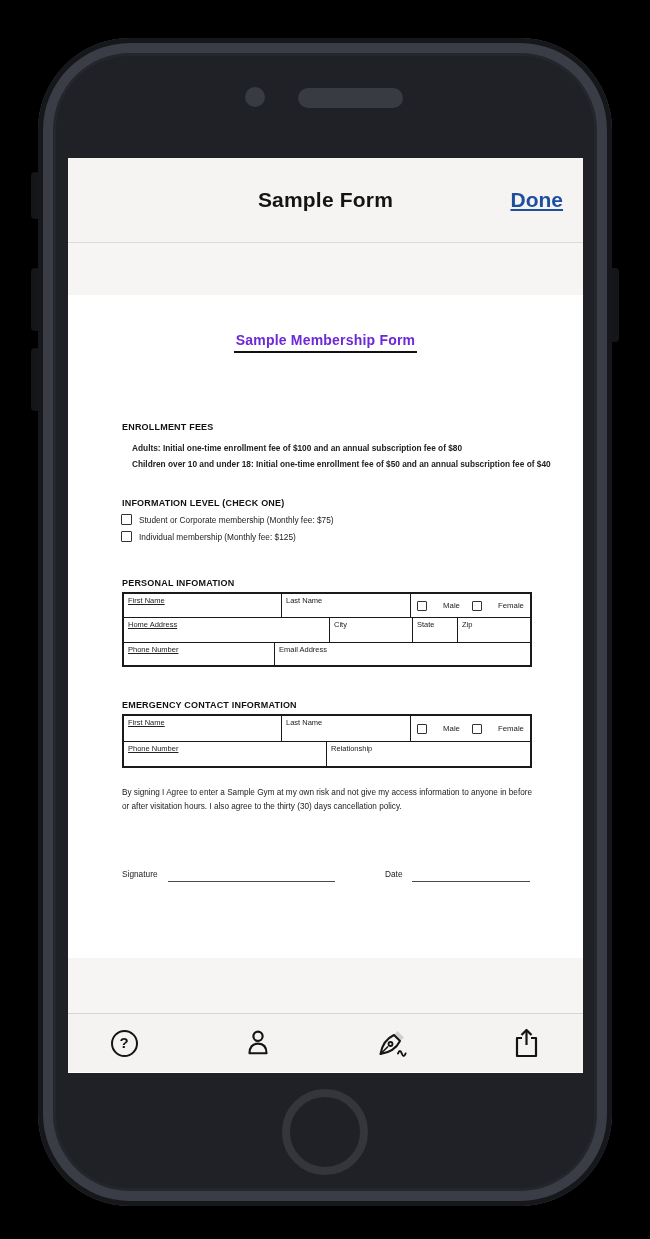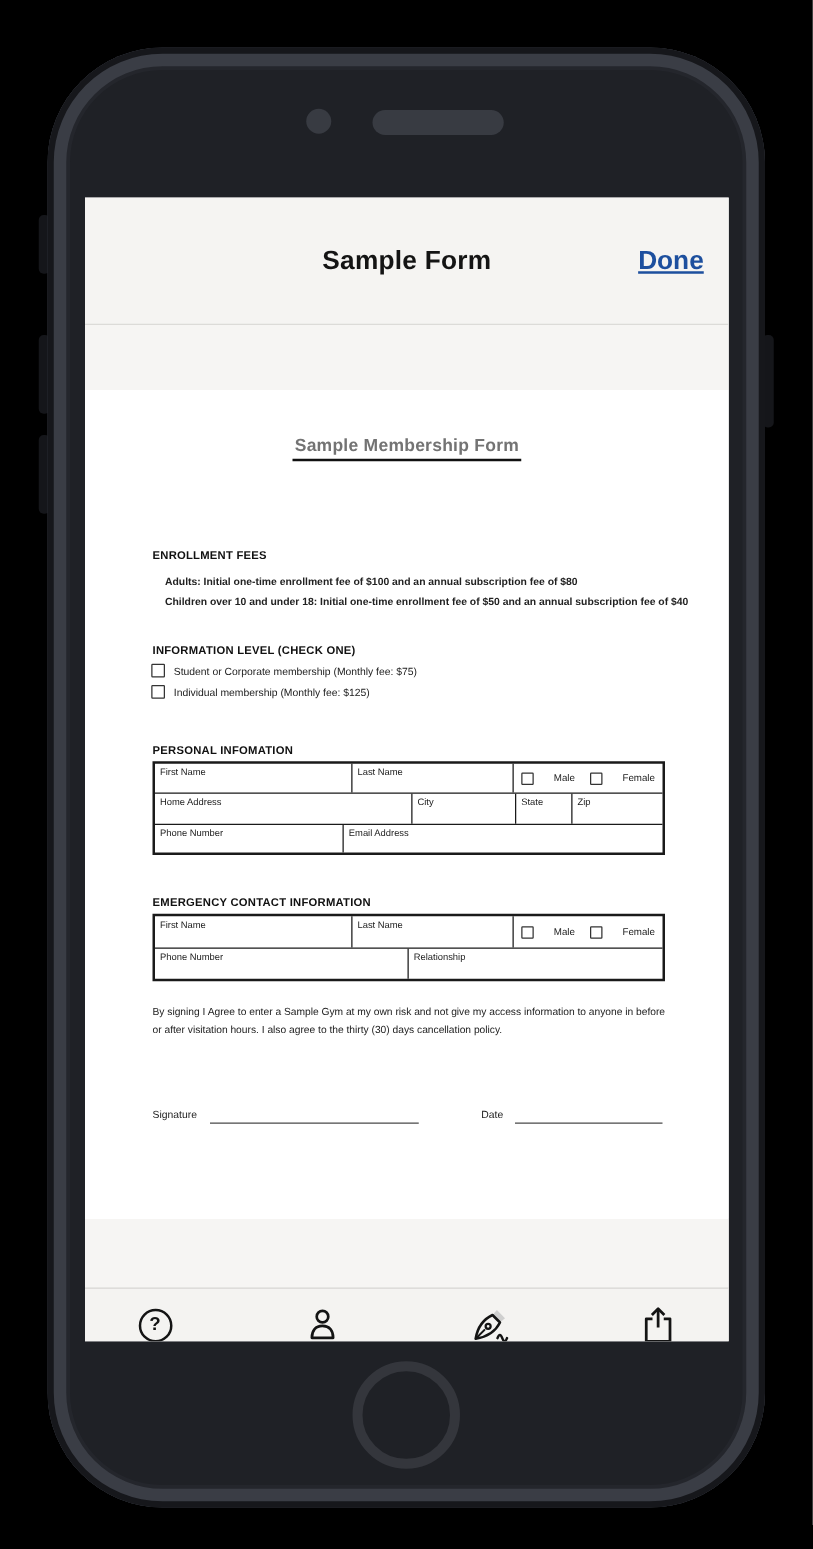--- a/index.html
+++ b/index.html
@@ -18,33 +18,33 @@
     border-radius: 92px; background: #1f2126;
     box-shadow: inset 0 0 0 5px #16171b, inset 0 0 0 15px #3a3d45, inset 0 0 0 18px #24262c;
   }
   .camera  { position: absolute; left: 245px; top: 87px; width: 20px; height: 20px; border-radius: 50%; background: #383b42; }
   .speaker { position: absolute; left: 298px; top: 88px; width: 105px; height: 20px; border-radius: 10px; background: #383b42; }
   .home-btn{ position: absolute; left: 282px; top: 1089px; width: 86px; height: 86px; border: 8px solid #34363c; border-radius: 50%; }
 
   
   .screen { position: absolute; left: 68px; top: 158px; width: 515px; height: 915px; background: #fff; overflow: hidden; }
 
-  .navbar { height: 102px; background: #f5f4f2; border-bottom: 1px solid #dcdbd8; position: relative;
+  .navbar { height: 85px; background: #f5f4f2; border-bottom: 1px solid #dcdbd8; position: relative;
             display: flex; align-items: center; justify-content: center; }
   .nav-title { font-size: 21px; font-weight: bold; color: #141414; letter-spacing: .2px; }
   .done-btn { position: absolute; right: 20px; top: 50%; transform: translateY(-50%);
               font-size: 21px; font-weight: bold; color: #1d4f9e; text-decoration: underline; cursor: pointer; }
 
   .gap-top    { height: 52px; background: #f6f5f3; }
   .gap-bottom { height: 55px; background: #f6f5f3; }
 
   .page { height: 663px; background: #fff; position: relative; color: #1c1c1c; }
 
   .doc-title-wrap { position: absolute; top: 36px; left: 0; width: 100%; text-align: center; }
-  .doc-title { display: inline-block; font-size: 14px; font-weight: bold; color: #737373;
+  .doc-title { display: inline-block; font-size: 14px; font-weight: bold; color: #6d28d9;
                border-bottom: 2px solid #111; padding: 0 2px 3px 2px; letter-spacing: .2px; }
 
   .warning { position: absolute; top: 81px; left: 50%; transform: translateX(-50%);
              height: 22px; border: 1px solid #f19795; border-radius: 11px; background: #fff;
              display: flex; align-items: center; gap: 8px; padding: 0 14px; white-space: nowrap; }
   .warn-tri { position: relative; width: 0; height: 0;
               border-left: 6px solid transparent; border-right: 6px solid transparent;
               border-bottom: 11px solid #e8332a; }
   .warn-tri::after { content: "!"; position: absolute; left: -2px; top: 2px; width: 4px;
                      color: #fff; font-size: 8px; font-weight: bold; line-height: 9px; }
@@ -54,21 +54,21 @@
   .body-line { position: absolute; left: 64px; font-size: 8.3px; color: #222; font-weight: bold; }
 
   .opt { position: absolute; left: 53px; display: flex; align-items: center; gap: 7px; cursor: pointer; }
   .cb  { width: 11px; height: 11px; border: 1.3px solid #333; border-radius: 1px; background: #fff; flex: 0 0 auto; }
   .opt-label { font-size: 8.3px; color: #222; }
 
   .ftable { position: absolute; left: 54px; width: 410px; border: 2px solid #1a1a1a; background: #fff; }
   .trow { display: flex; border-top: 1.5px solid #1a1a1a; }
   .trow:first-child { border-top: none; }
   .tcell { border-left: 1.5px solid #1a1a1a; padding: 2px 4px; font-size: 7.5px; color: #222; overflow: hidden; }
-  .tcell:first-child { border-left: none; }
+  .tcell:first-child { border-left: none; text-decoration: underline; }
   .gender-cell { display: flex; align-items: center; justify-content: center; gap: 12px; padding: 0; }
   .mf-group { display: flex; align-items: center; gap: 16px; cursor: pointer; }
   .mf-group .cb { width: 10px; height: 10px; }
   .mf-label { font-size: 7.8px; color: #222; }
 
   .agreement { position: absolute; left: 54px; top: 491px; width: 416px;
                font-size: 8.2px; line-height: 13.5px; color: #222; }
 
   .sig-label  { position: absolute; font-size: 8.3px; color: #222; }
   .sig-line   { position: absolute; border-bottom: 1.5px solid #4a4a4a; height: 1px; cursor: pointer; }

